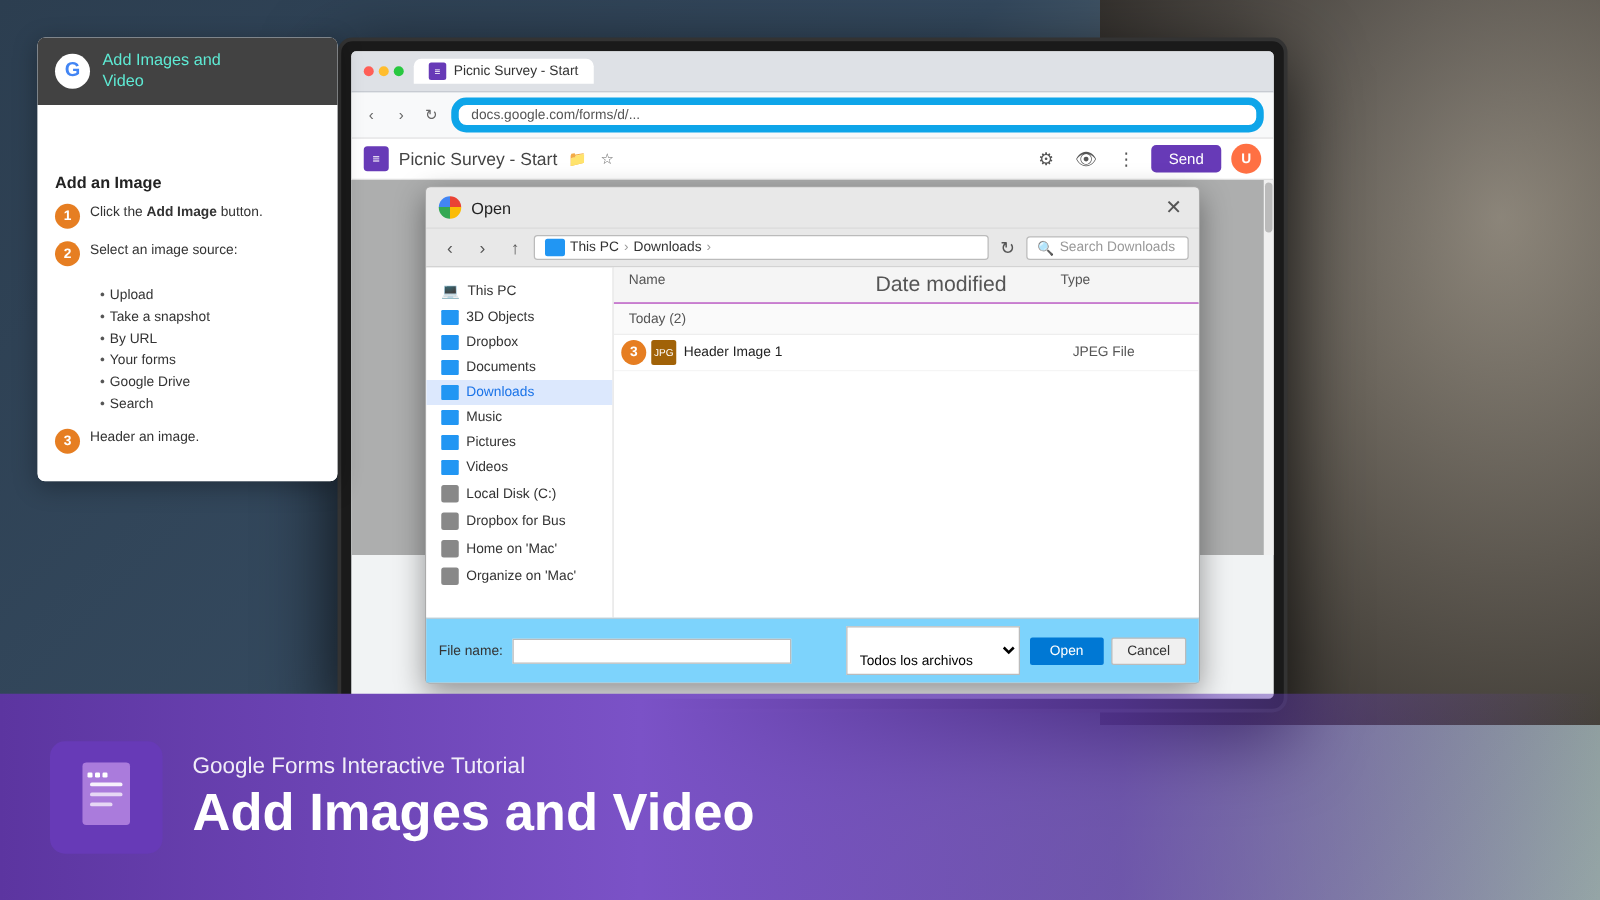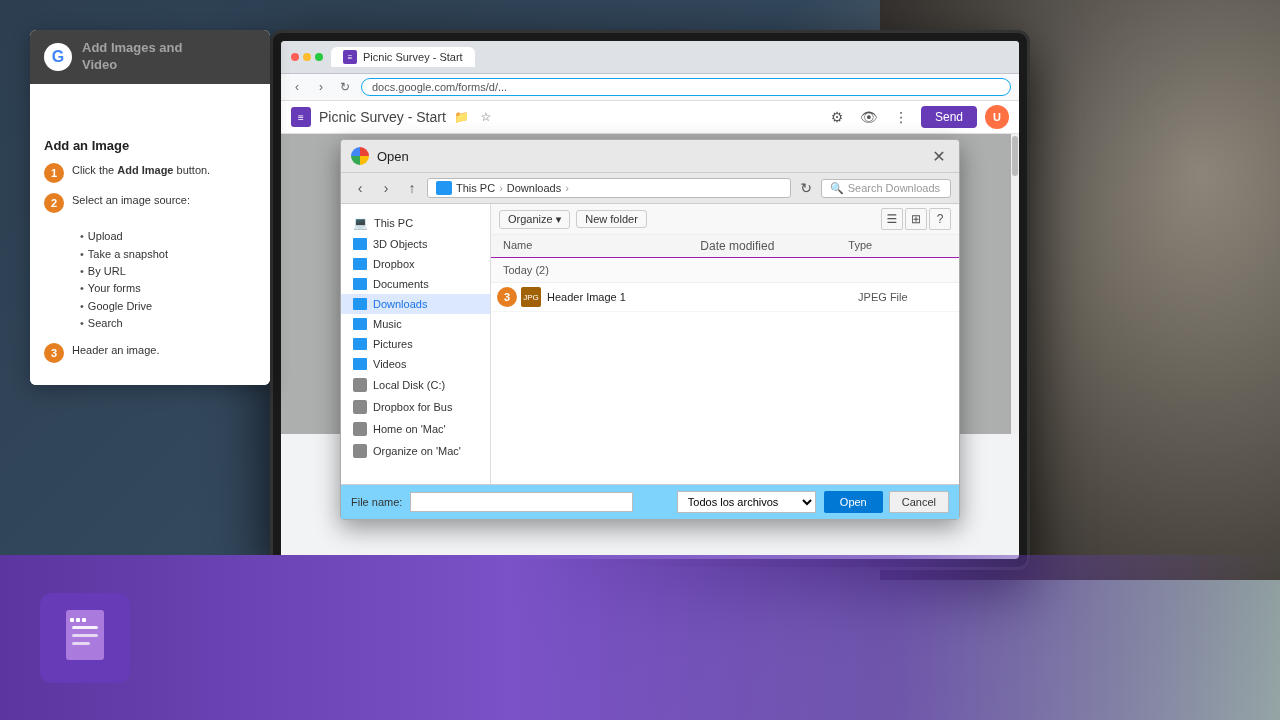--- a/index.html
+++ b/index.html
@@ -98,21 +98,21 @@
       padding: 4px 8px;
       display: flex;
       align-items: center;
       gap: 8px;
       border-bottom: 1px solid #ddd;
     }
 
     .url-bar {
       flex: 1;
       background: white;
-      border: 1px solid #0ea5e9;
+      border: 6px solid #0ea5e9;
       border-radius: 12px;
       padding: 2px 10px;
       font-size: 11px;
       color: #555;
       display: flex;
       align-items: center;
       gap: 6px;
     }
 
     .browser-icon {
@@ -401,21 +401,21 @@
     }
 
     .file-list-header {
       display: flex;
       padding: 4px 12px;
       background: #f5f5f5;
       border-bottom: 1px solid #a21caf;
     }
 
     .col-name { flex: 2; font-size: 11px; color: #555; font-weight: 500; }
-    .col-modified { flex: 1.5; font-size: 12px; color: #555; font-weight: 500; }
+    .col-modified { flex: 1.5; font-size: 17px; color: #555; font-weight: 500; }
     .col-type { flex: 1; font-size: 11px; color: #555; font-weight: 500; }
 
     .group-header {
       padding: 6px 12px;
       font-size: 11px;
       color: #555;
       background: #fafafa;
       border-bottom: 1px solid #eee;
       cursor: pointer;
     }
@@ -466,21 +466,21 @@
 
     .filename-input {
       flex: 1;
       border: 1px solid #bbb;
       padding: 3px 6px;
       font-size: 11px;
     }
 
     .filetype-select {
       border: 1px solid #bbb;
-      padding: 3px 20px 3px 6px;
+      padding: 20px 20px 3px 6px;
       font-size: 11px;
       background: white;
       margin-left: 36px;
     }
 
     .footer-btns {
       display: flex;
       gap: 6px;
     }
 
@@ -545,23 +545,23 @@
       background: white;
       display: flex;
       align-items: center;
       justify-content: center;
       font-size: 16px;
       font-weight: bold;
       color: #4285f4;
     }
 
     .tutorial-header-text {
-      color: #a3a3a3;
+      color: #5eead4;
       font-size: 13px;
-      font-weight: 700;
+      font-weight: 400;
       line-height: 1.3;
     }
 
     .tutorial-body {
       padding: 12px 14px;
       background: white;
     }
 
     .section-title {
       font-size: 13px;
@@ -827,29 +827,20 @@
                 <span>Home on 'Mac'</span>
               </div>
               <div class="sidebar-item-dialog">
                 <div class="drive-icon"></div>
                 <span>Organize on 'Mac'</span>
               </div>
             </div>
 
             <div class="dialog-main">
 
-              <div class="dialog-toolbar">
-                <button class="organize-btn">Organize ▾</button>
-                <button class="new-folder-btn">New folder</button>
-                <div class="view-btns">
-                  <button class="view-btn">☰</button>
-                  <button class="view-btn">⊞</button>
-                  <button class="view-btn">?</button>
-                </div>
-              </div>
 
               <div class="file-list-header">
                 <span class="col-name">Name</span>
                 <span class="col-modified">Date modified</span>
                 <span class="col-type">Type</span>
               </div>
 
               <div class="group-header">Today (2)</div>
 
               <div class="file-row" style="position:relative; padding-left: 30px;">
@@ -893,13 +884,17 @@
         <rect x="6" y="2" width="38" height="50" rx="3" fill="white" fill-opacity="0.15"></rect>
         <rect x="12" y="18" width="26" height="3" rx="1.5" fill="white" fill-opacity="0.9"></rect>
         <rect x="12" y="26" width="26" height="3" rx="1.5" fill="white" fill-opacity="0.7"></rect>
         <rect x="12" y="34" width="18" height="3" rx="1.5" fill="white" fill-opacity="0.7"></rect>
         <rect x="10" y="10" width="4" height="4" rx="1" fill="white"></rect>
         <rect x="16" y="10" width="4" height="4" rx="1" fill="white"></rect>
         <rect x="22" y="10" width="4" height="4" rx="1" fill="white"></rect>
       </svg>
     </div>
   </div>
+  <div class="bottom-text">
+    <div class="bottom-subtitle">Google Forms Interactive Tutorial</div>
+    <div class="bottom-title">Add Images and Video</div>
+  </div>
 </div>
 
 </body></html>

